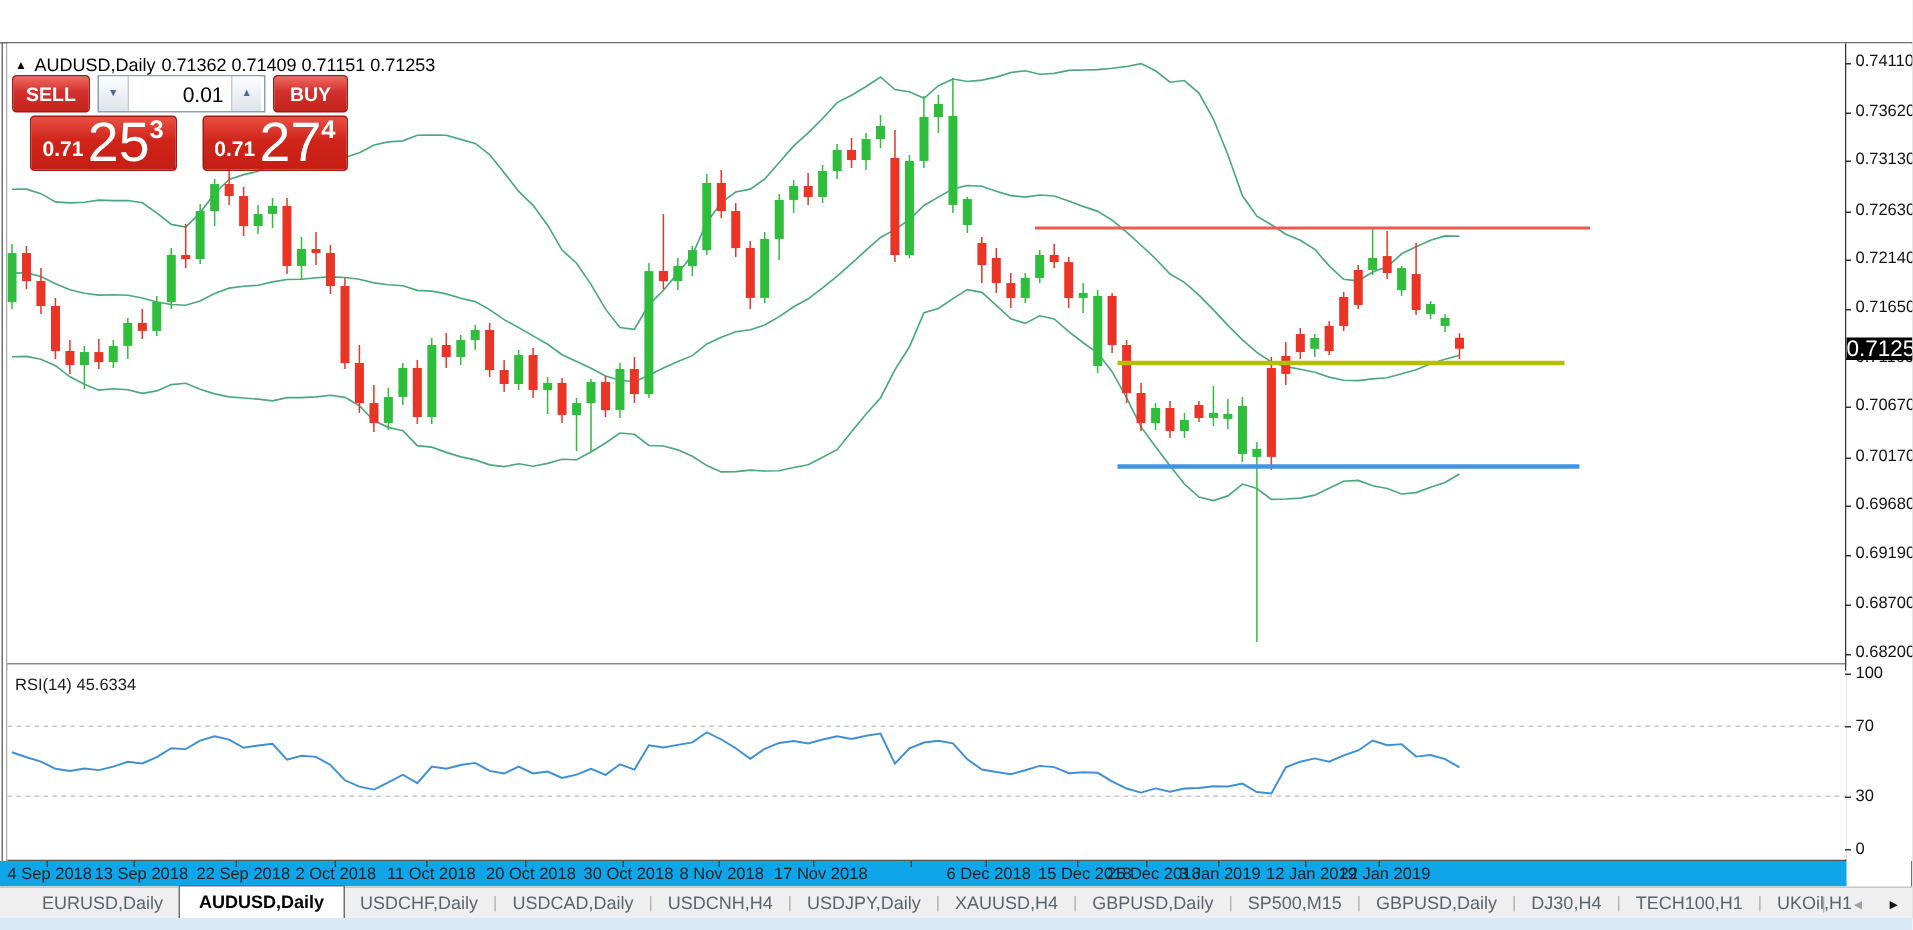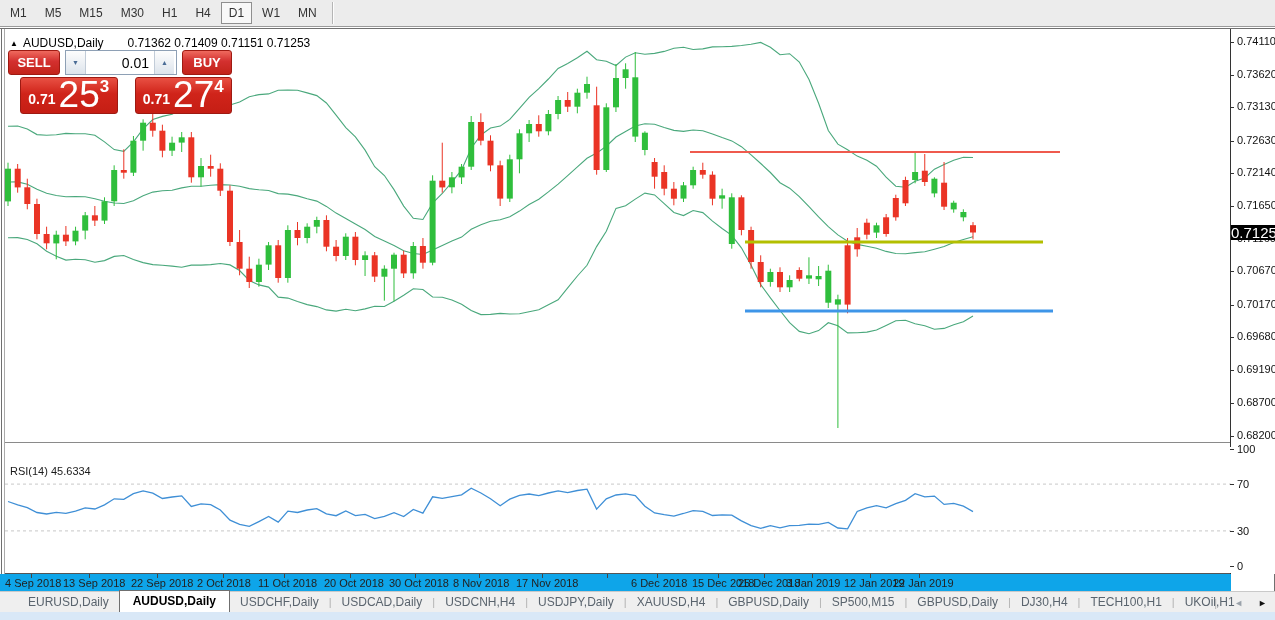--- a/index.html
+++ b/index.html
@@ -17,22 +17,22 @@
 
   
   .bl{position:absolute;background:#707070;}
   .bl.light{background:#ababab;}
 
   
   #main-svg{position:absolute;left:5px;top:29px;background:#fff;}
   #rsi-svg{position:absolute;left:5px;top:447px;background:#fff;}
   .chart-title{position:absolute;left:10px;top:36px;font-size:12px;color:#000;z-index:5;}
   .chart-title .tri{font-size:8px;margin-right:5px;vertical-align:1px;}
-  .chart-title .ohlc{margin-left:24px;}
-  .rsi-label{position:absolute;left:10px;top:451px;font-size:11px;color:#1a1a1a;z-index:5;margin-top:14px;}
+  .chart-title .ohlc{margin-left:4px;}
+  .rsi-label{position:absolute;left:10px;top:451px;font-size:11px;color:#1a1a1a;z-index:5;}
 
   
   #price-axis{position:absolute;left:1231px;top:29px;width:44px;height:545px;background:#fff;}
   #price-axis .axlbl{position:absolute;left:6px;font-size:11px;color:#111;white-space:nowrap;}
   #price-axis .tick{position:absolute;left:-1px;width:4px;height:1px;background:#333;}
   .price-tag{position:absolute;left:0;width:44px;height:15px;background:#000;color:#fff;
              font-size:15px;text-align:center;line-height:15px;z-index:6;}
   #date-axis{position:absolute;left:0;top:574px;width:1231px;height:17px;background:#0ea5e9;}
   #date-axis .dlbl{position:absolute;top:3px;font-size:11px;color:#222;white-space:nowrap;}
   #date-axis .dtick{position:absolute;top:0;width:1px;height:4px;background:#444;}
@@ -71,32 +71,20 @@
   .tab-arrows .sep{color:#b0b0b0;font-size:11px;margin-right:2px;}
   .arrow-dis{color:#9aa2aa;}
   .arrow-en{color:#111;}
   .bottom-strip{position:absolute;left:0;top:612px;width:1275px;height:8px;background:#d9e8f7;}
 </style>
 </head>
 <body>
 
 <div id="app">
 
-  <div class="toolbar" id="toolbar">
-      <button class="tf-btn">M1</button>
-      <button class="tf-btn">M5</button>
-      <button class="tf-btn">M15</button>
-      <button class="tf-btn">M30</button>
-      <button class="tf-btn">H1</button>
-      <button class="tf-btn">H4</button>
-      <button class="tf-btn active">D1</button>
-      <button class="tf-btn">W1</button>
-      <button class="tf-btn">MN</button>
-      <div class="tb-sep"></div>
-    </div>
 
   <div class="bl" style="left:1px;top:28px;width:1px;height:584px;"></div>
   <div class="bl light" style="left:4px;top:28px;width:1px;height:584px;"></div>
   <div class="bl" style="left:0;top:28px;width:1275px;height:1px;"></div>
   <div class="bl" style="left:1274px;top:28px;width:1px;height:584px;"></div>
 
   <svg id="main-svg" width="1226" height="413">
       <polyline points="3.0,97.2 12.7,97.1 22.3,100.1 32.0,105.6 41.6,106.2 51.3,105.8 60.9,104.4 70.5,104.7 80.2,104.7 89.9,106.2 99.5,112.9 109.2,120.6 118.8,122.4 128.4,112.9 138.1,99.8 147.8,90.6 157.4,87.4 167.1,85.2 176.7,79.6 186.3,78.5 196.0,78.2 205.7,76.9 215.3,76.7 225.0,76.0 234.6,72.9 244.3,67.7 253.9,65.6 263.6,64.9 273.2,61.2 282.9,61.1 292.5,61.2 302.2,63.9 311.8,66.6 321.4,74.0 331.1,86.1 340.8,98.6 350.4,107.9 360.1,121.1 369.7,137.7 379.4,146.5 389.0,160.6 398.7,177.1 408.3,189.3 417.9,190.5 427.6,174.2 437.3,164.5 446.9,153.1 456.6,140.9 466.2,119.2 475.9,106.0 485.5,99.0 495.2,97.1 504.8,90.4 514.5,79.3 524.1,68.3 533.8,59.6 543.4,50.0 553.1,39.4 562.7,34.5 572.4,28.7 582.0,22.3 591.6,30.7 601.3,32.2 611.0,36.5 620.6,28.1 630.3,23.7 639.9,25.3 649.6,24.4 659.2,22.4 668.9,19.3 678.5,18.2 688.1,20.5 697.8,19.9 707.5,17.9 717.1,17.7 726.8,17.4 736.4,16.5 746.1,15.3 755.7,13.4 765.4,18.2 775.0,25.8 784.6,24.7 794.3,33.1 804.0,50.5 813.6,74.2 823.3,101.5 832.9,115.1 842.6,120.8 852.2,127.1 861.9,131.2 871.5,137.2 881.1,148.2 890.8,157.2 900.5,158.2 910.1,152.3 919.8,148.9 929.4,140.2 939.1,135.5 948.7,131.2 958.4,128.3 968.0,128.5" fill="none" stroke="#4aa87c" stroke-width="1.1"></polyline>
       <polyline points="3.0,153.0 12.7,152.9 22.3,155.3 32.0,160.2 41.6,164.2 51.3,166.5 60.9,167.7 70.5,167.5 80.2,167.8 89.9,169.7 99.5,172.3 109.2,174.0 118.8,174.5 128.4,171.7 138.1,166.7 147.8,163.1 157.4,161.8 167.1,161.2 176.7,158.9 186.3,157.3 196.0,157.2 205.7,156.2 215.3,155.6 225.0,156.0 234.6,157.2 244.3,159.6 253.9,160.8 263.6,161.5 273.2,164.6 282.9,165.1 292.5,166.9 302.2,169.8 311.8,172.1 321.4,177.4 331.1,184.1 340.8,189.4 350.4,194.9 360.1,200.5 369.7,207.5 379.4,212.0 389.0,216.5 398.7,221.7 408.3,224.5 417.9,225.5 427.6,221.1 437.3,216.4 446.9,212.0 456.6,208.1 466.2,200.3 475.9,195.8 485.5,192.2 495.2,190.8 504.8,187.7 514.5,182.1 524.1,175.5 533.8,170.2 543.4,162.9 553.1,155.1 562.7,146.6 572.4,137.8 582.0,129.3 591.6,124.1 601.3,117.2 611.0,108.0 620.6,102.4 630.3,96.9 639.9,94.7 649.6,95.2 659.2,98.5 668.9,101.4 678.5,102.4 688.1,101.0 697.8,101.7 707.5,105.0 717.1,108.6 726.8,111.9 736.4,117.7 746.1,125.8 755.7,134.5 765.4,143.5 775.0,153.7 784.6,159.2 794.3,167.7 804.0,177.6 813.6,187.9 823.3,197.6 832.9,205.9 842.6,212.3 852.2,215.4 861.9,217.2 871.5,219.2 881.1,222.4 890.8,224.5 900.5,224.7 910.1,223.6 919.8,222.8 929.4,220.2 939.1,217.5 948.7,213.5 958.4,210.5 968.0,207.8" fill="none" stroke="#4aa87c" stroke-width="1.1"></polyline>
       <polyline points="3.0,208.8 12.7,208.6 22.3,210.5 32.0,214.8 41.6,222.2 51.3,227.2 60.9,231.1 70.5,230.2 80.2,230.8 89.9,233.2 99.5,231.6 109.2,227.4 118.8,226.5 128.4,230.5 138.1,233.6 147.8,235.6 157.4,236.3 167.1,237.1 176.7,238.2 186.3,236.1 196.0,236.1 205.7,235.6 215.3,234.5 225.0,235.9 234.6,241.5 244.3,251.5 253.9,255.9 263.6,258.1 273.2,268.1 282.9,269.1 292.5,272.6 302.2,275.6 311.8,277.6 321.4,280.9 331.1,282.1 340.8,280.2 350.4,281.8 360.1,279.9 369.7,277.2 379.4,277.5 389.0,272.3 398.7,266.3 408.3,259.7 417.9,260.5 427.6,268.0 437.3,268.3 446.9,270.9 456.6,275.2 466.2,281.4 475.9,285.6 485.5,285.4 495.2,284.4 504.8,285.0 514.5,284.8 524.1,282.7 533.8,280.8 543.4,275.8 553.1,270.8 562.7,258.8 572.4,247.0 582.0,236.3 591.6,217.6 601.3,202.2 611.0,179.4 620.6,176.7 630.3,170.1 639.9,164.1 649.6,165.9 659.2,174.6 668.9,183.5 678.5,186.6 688.1,181.5 697.8,183.6 707.5,192.1 717.1,199.5 726.8,206.4 736.4,218.8 746.1,236.2 755.7,255.6 765.4,268.8 775.0,281.5 784.6,293.7 794.3,302.4 804.0,304.7 813.6,301.6 823.3,293.7 832.9,296.7 842.6,303.9 852.2,303.7 861.9,303.1 871.5,301.1 881.1,296.5 890.8,291.8 900.5,291.3 910.1,294.8 919.8,296.7 929.4,300.3 939.1,299.4 948.7,295.8 958.4,292.7 968.0,287.0" fill="none" stroke="#4aa87c" stroke-width="1.1"></polyline>

